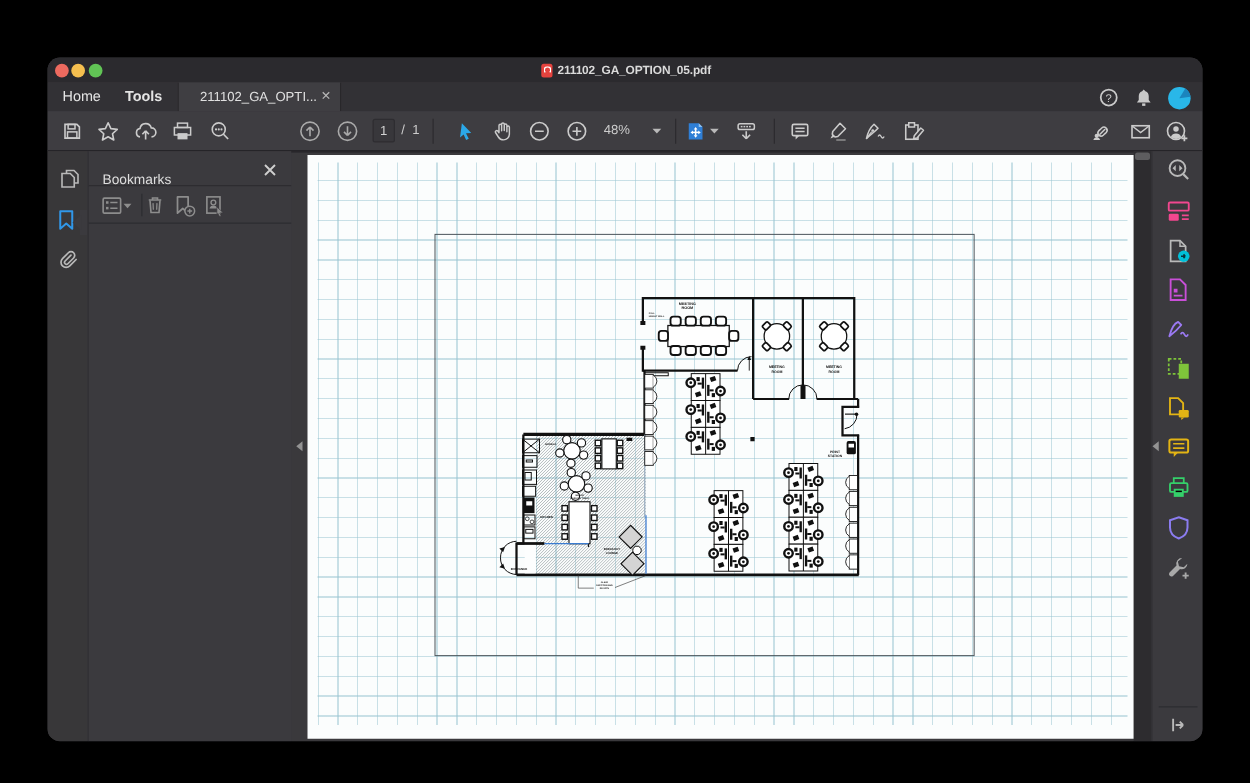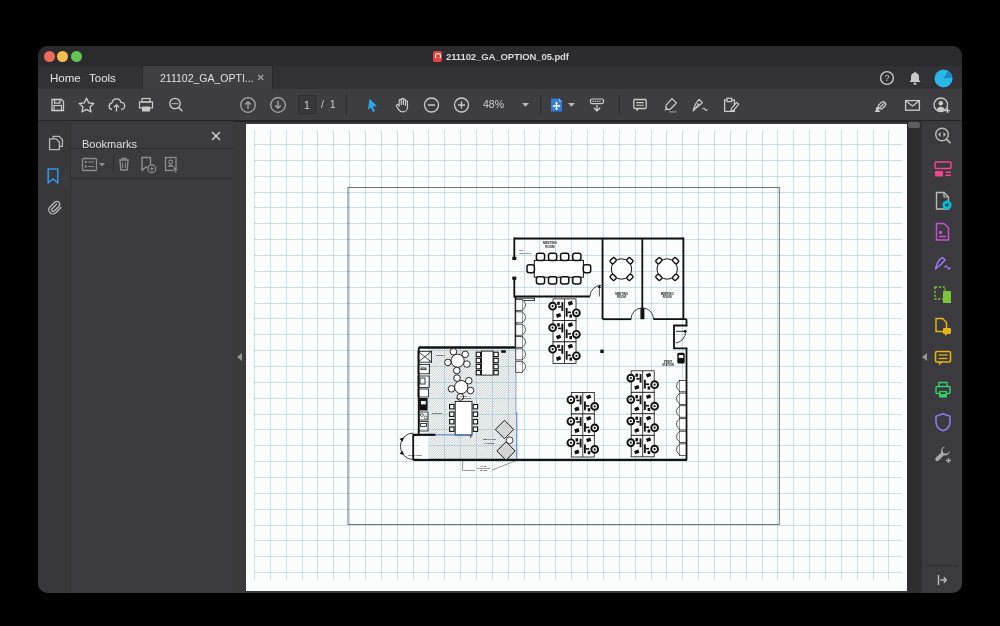--- a/index.html
+++ b/index.html
@@ -56,21 +56,21 @@
 <div id="win">
   <div id="titlebar">
     <div class="tl" style="left:5.8px;background:#ed6a5f;"></div>
     <div class="tl" style="left:19.3px;background:#f5bf4f;"></div>
     <div class="tl" style="left:32.8px;background:#61c455;"></div>
     <div id="pdfico"></div>
     <div id="title">211102_GA_OPTION_05.pdf</div>
   </div>
   <div id="tabbar">
     <div class="tabtxt" style="left:12px;">Home</div>
-    <div class="tabtxt" style="left:51px;">Tools</div>
+    <div class="tabtxt" style="left:62px;font-weight:bold;">Tools</div>
     <div id="activetab">
         <div class="lbl">211102_GA_OPTI...</div>
         <div class="x">✕</div>
       </div>
 
     <svg style="position:absolute;left:841px;top:4px;" width="16" height="16" viewBox="0 0 16 16">
       <circle cx="8" cy="8" r="6.4" fill="none" stroke="#c9c9c9" stroke-width="1.4"></circle>
       <text x="8" y="11.4" font-size="9" fill="#c9c9c9" text-anchor="middle" font-family="Liberation Sans">?</text>
     </svg>
     <svg style="position:absolute;left:869px;top:4px;" width="16" height="16" viewBox="0 0 16 16">

